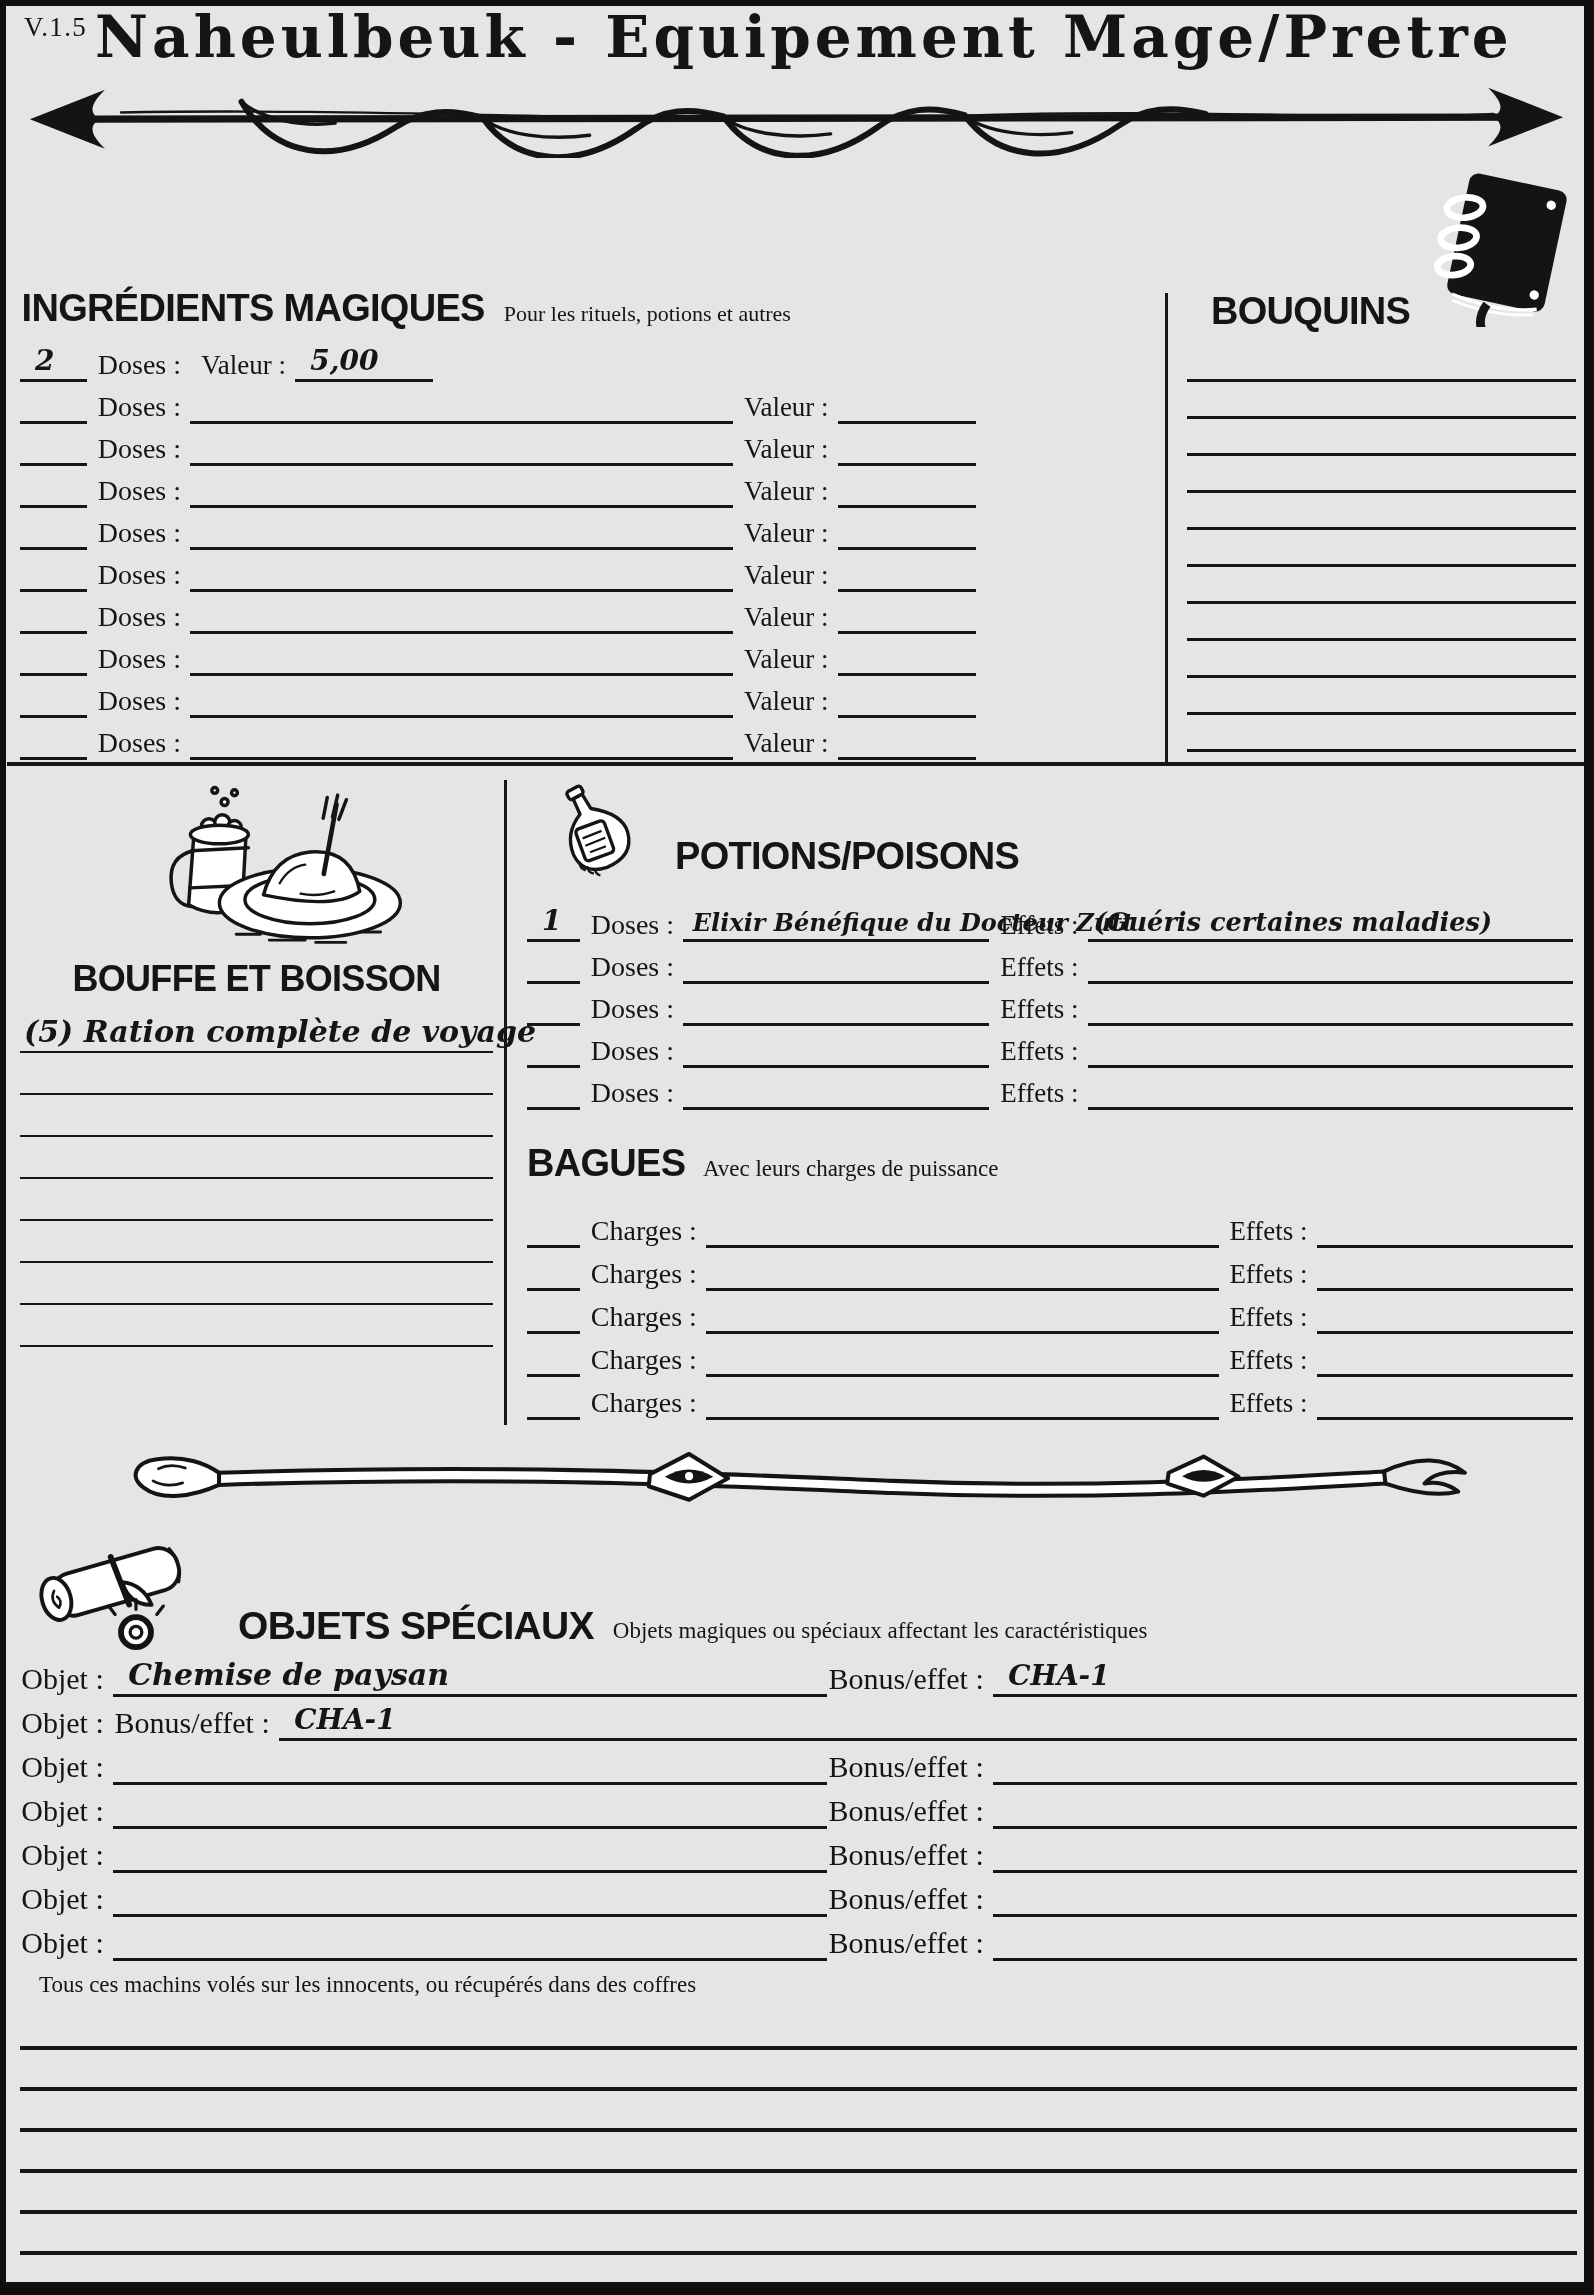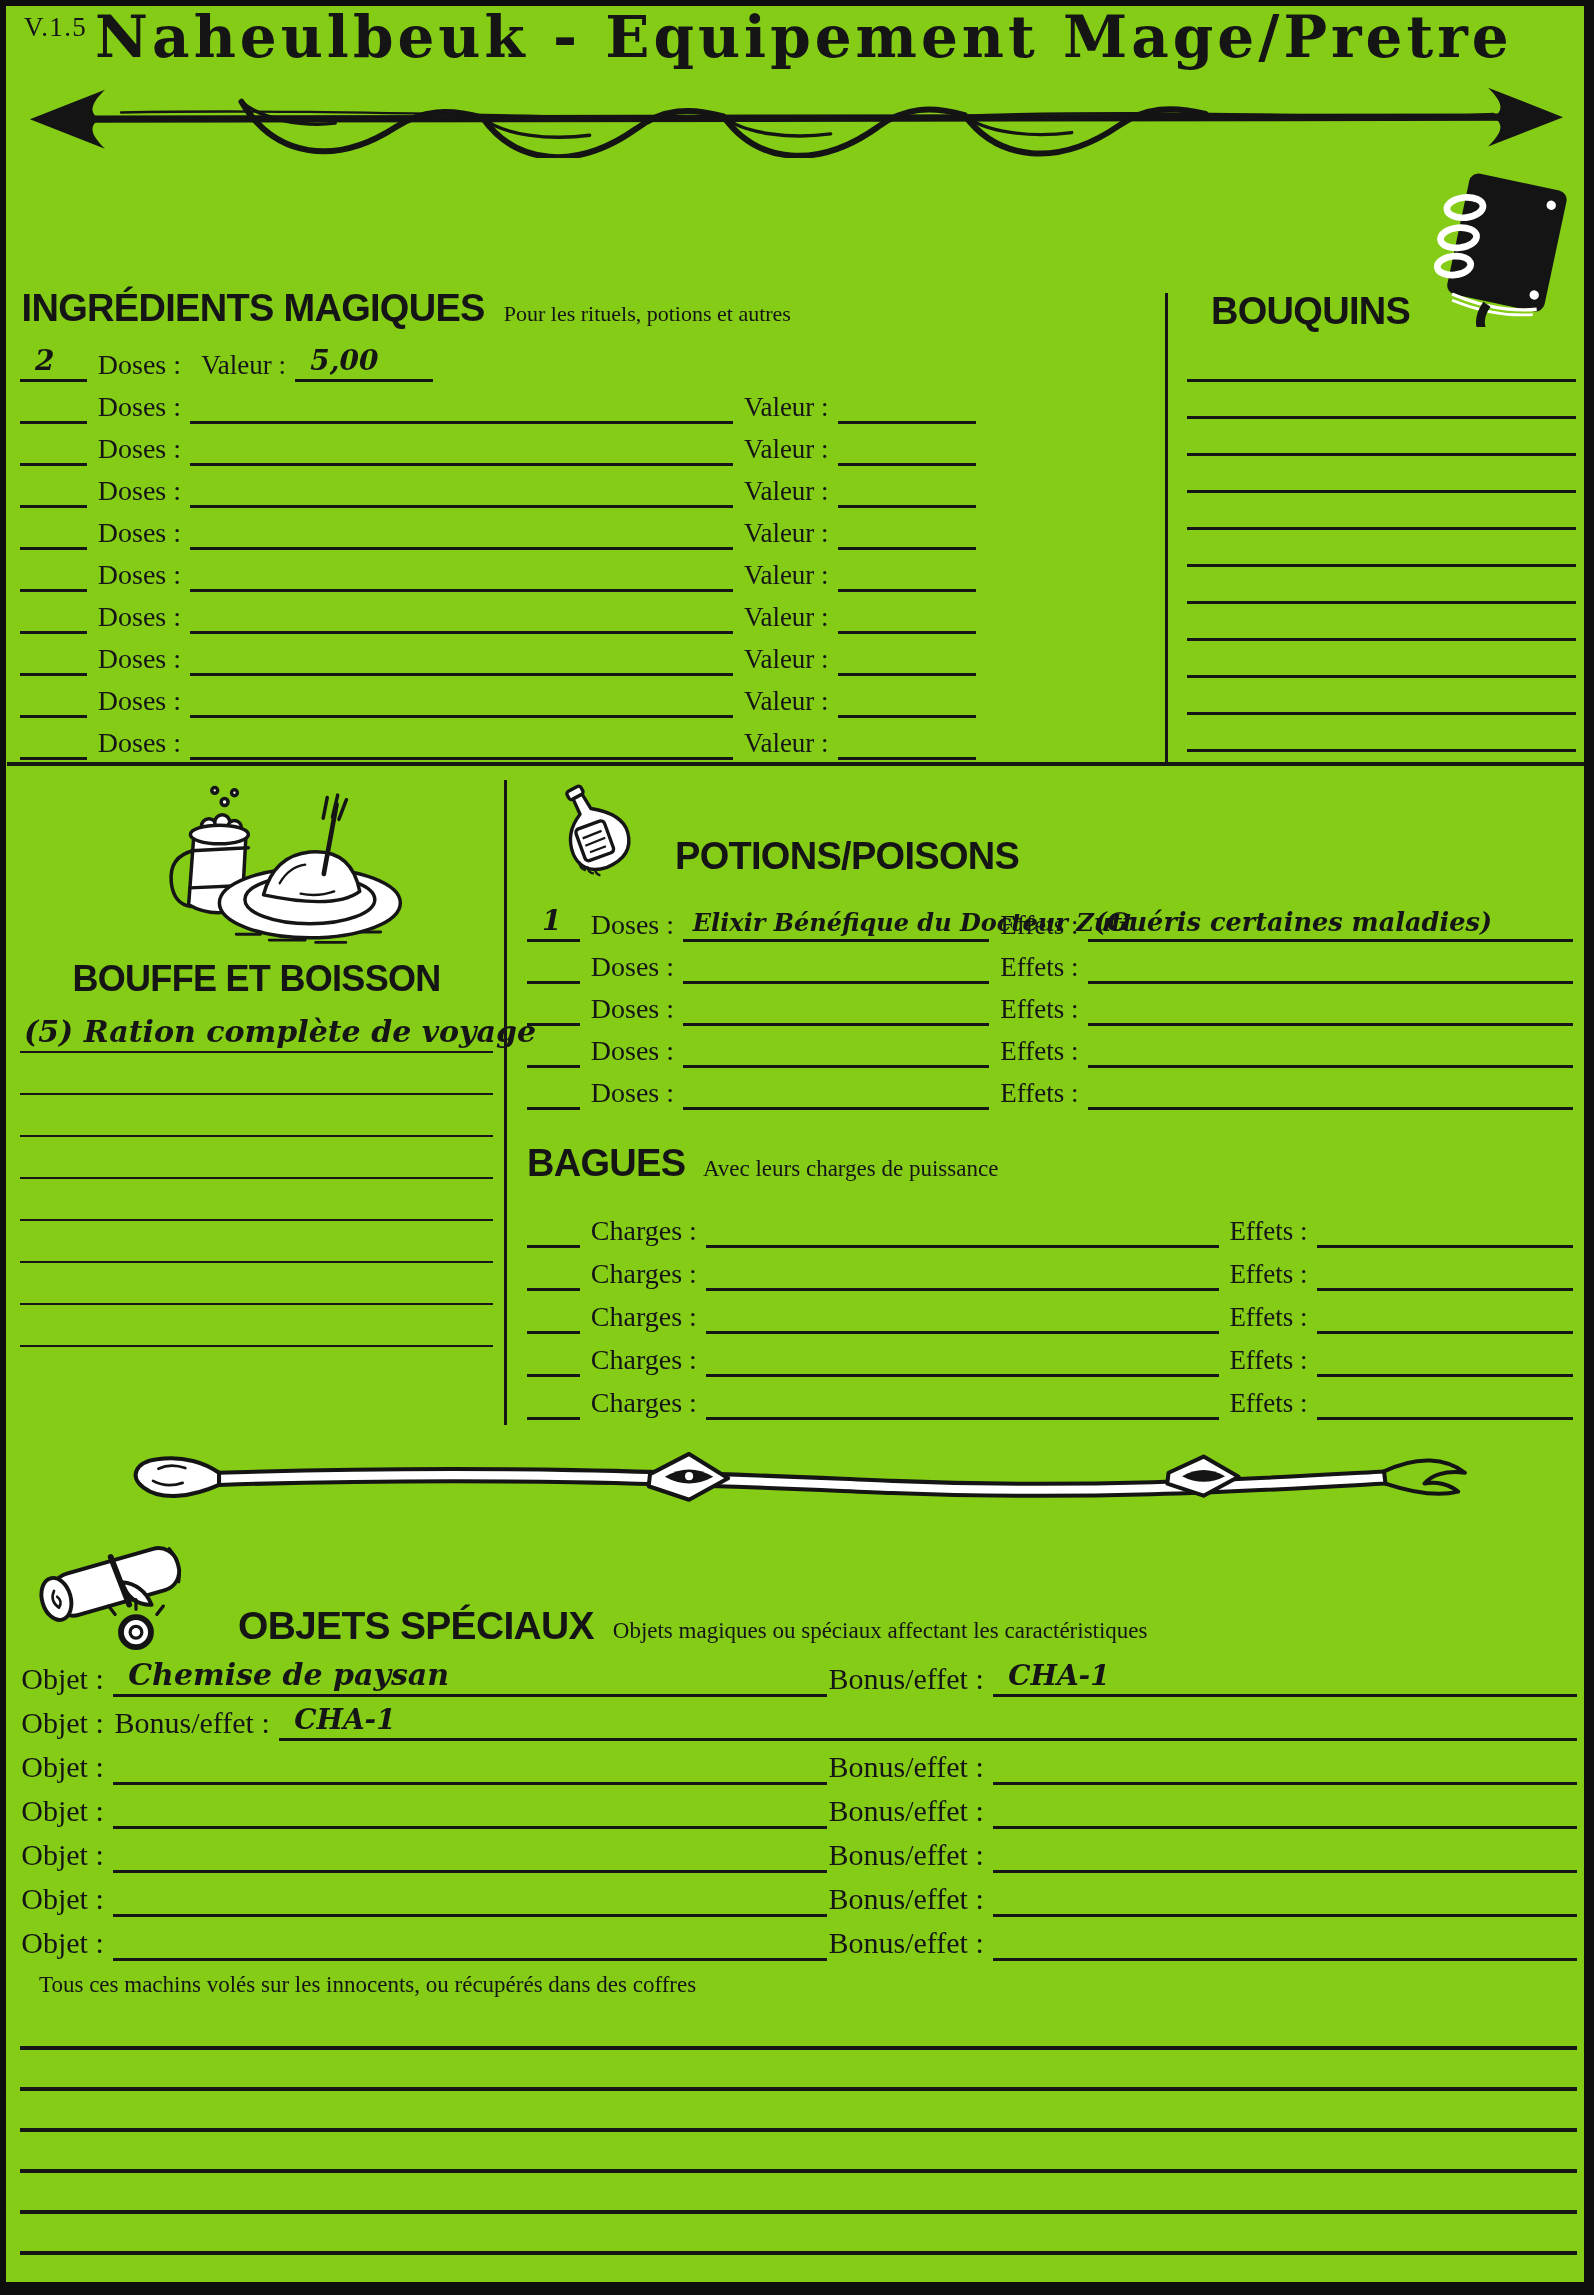--- a/index.html
+++ b/index.html
@@ -1,18 +1,18 @@
 <!DOCTYPE html>
 <html style="font-size:10.8px"><head>
 <meta charset="utf-8">
 <style>
   * { box-sizing: border-box; margin: 0; padding: 0; }
   body { background: #8a8a8a; font-family: "Liberation Serif", serif; }
   .page { position: relative; width: 1594px; height: 2295px; margin: 0 auto;
-          background: #84cc16; color: #151515; overflow: hidden; }
+          background: #e5e5e5; color: #151515; overflow: hidden; }
   .frame { position: absolute; inset: 0; border: 6.7px solid #0e0e0e;
            border-right-width: 10.8px; border-bottom-width: 13.5px; pointer-events: none; z-index: 5; }
 
   
   .header { position: absolute; top: 8px; left: 24px; right: 27px; display: flex; align-items: flex-start; }
   .version { font-family: "Liberation Serif", serif; font-size: 27px; margin-top: 4px; letter-spacing: 1.3px; }
   .title { font-family: "DejaVu Serif", serif; font-weight: bold; font-size: 58px; line-height: 1.0;
            letter-spacing: 4px; margin-left: 8px; white-space: nowrap; }
 
   svg.art { display: block; }

